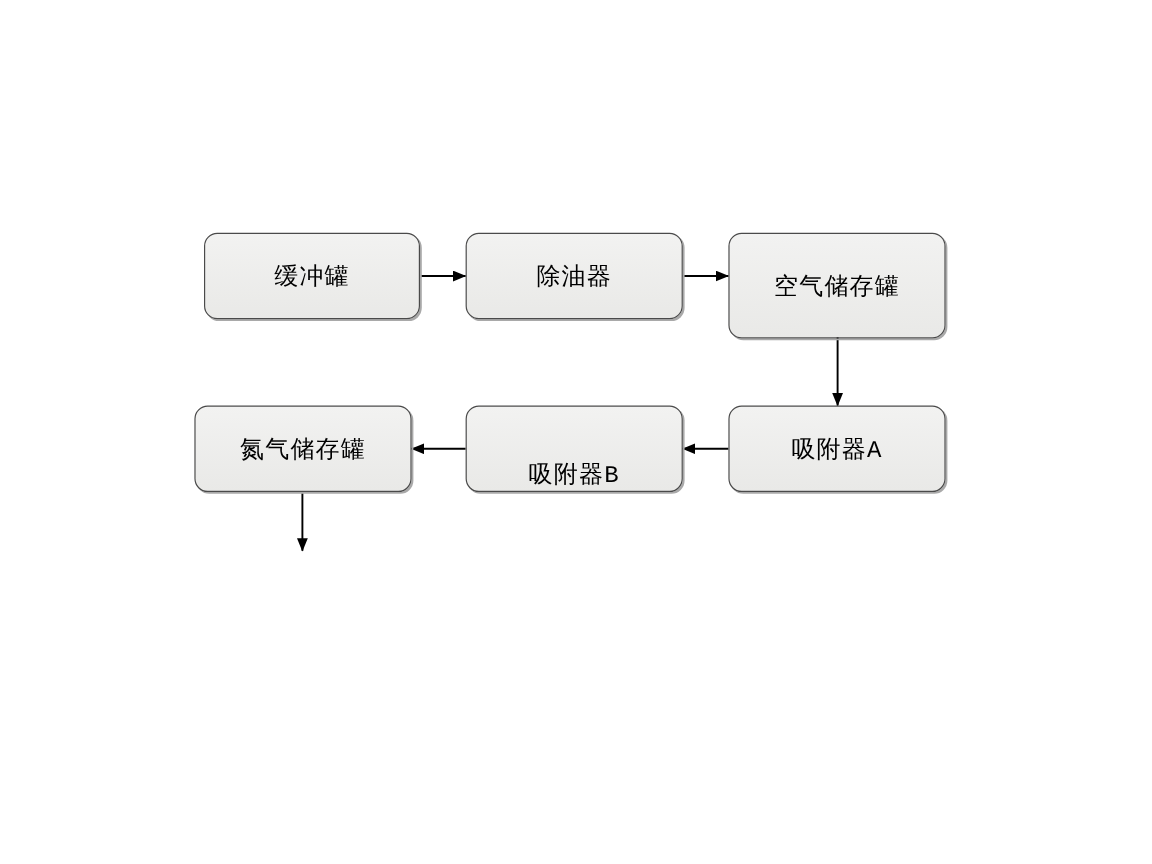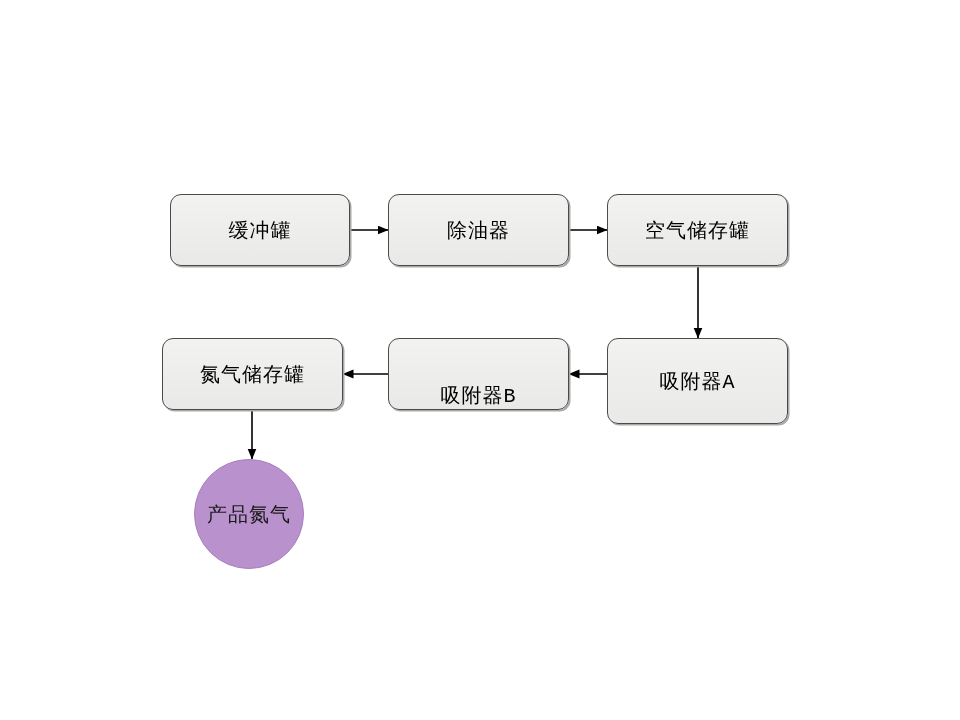--- a/index.html
+++ b/index.html
@@ -74,33 +74,30 @@
   </svg>
 
   <div class="node" style="left:170px; top:194px; width:180px; height:72px;">
     <span class="node-label">缓冲罐</span>
   </div>
 
   <div class="node" style="left:388px; top:194px; width:181px; height:72px;text-align:center;">
     <span class="node-label">除油器</span>
   </div>
 
-  <div class="node" style="left:607px; top:194px; width:181px; height:72px;">
+  <div class="node" style="left:607px; top:194px; width:181px; height:88px;">
     <span class="node-label">空气储存罐</span>
   </div>
 
   <div class="node" style="left:162px; top:338px; width:181px; height:72px;">
     <span class="node-label">氮气储存罐</span>
   </div>
 
   <div class="node" style="left:388px; top:338px; width:181px; height:72px;align-items:flex-end;">
     <span class="node-label">吸附器B</span>
   </div>
 
-  <div class="node" style="left:607px; top:338px; width:181px; height:86px;">
+  <div class="node" style="left:607px; top:338px; width:181px; height:72px;">
     <span class="node-label">吸附器A</span>
   </div>
 
-  <div class="circle-node" style="left:194px; top:459px; width:110px; height:110px;">
-    <span class="node-label">产品氮气</span>
-  </div>
 
 </div>
 
 </body></html>

